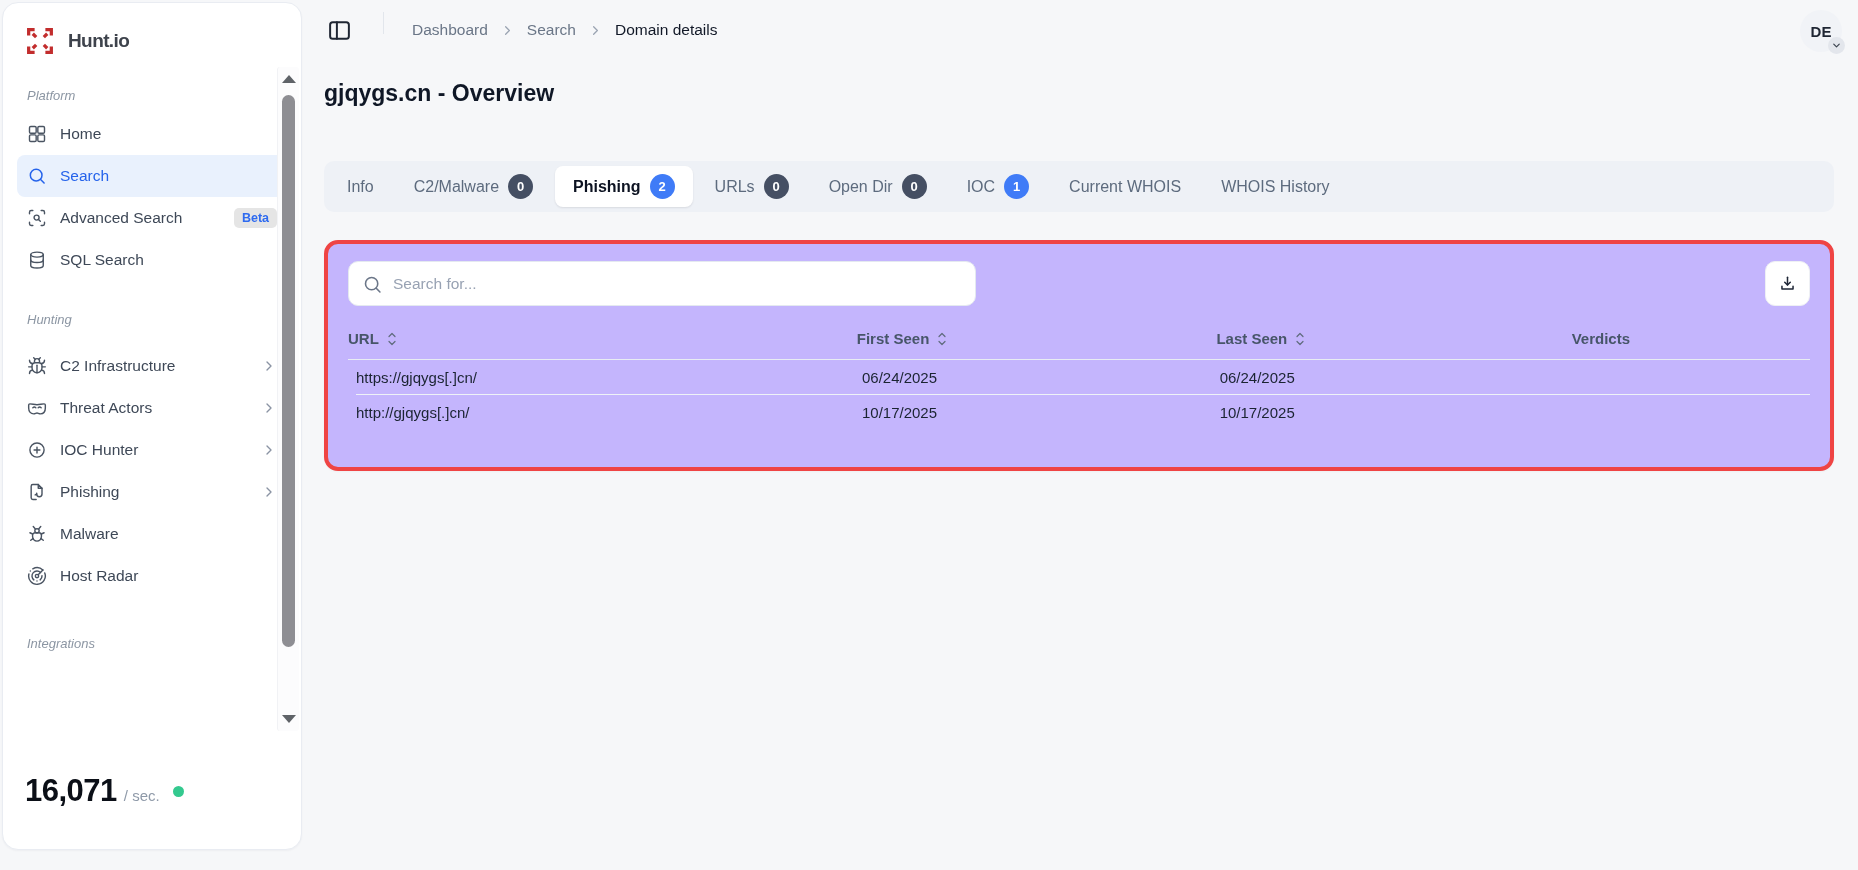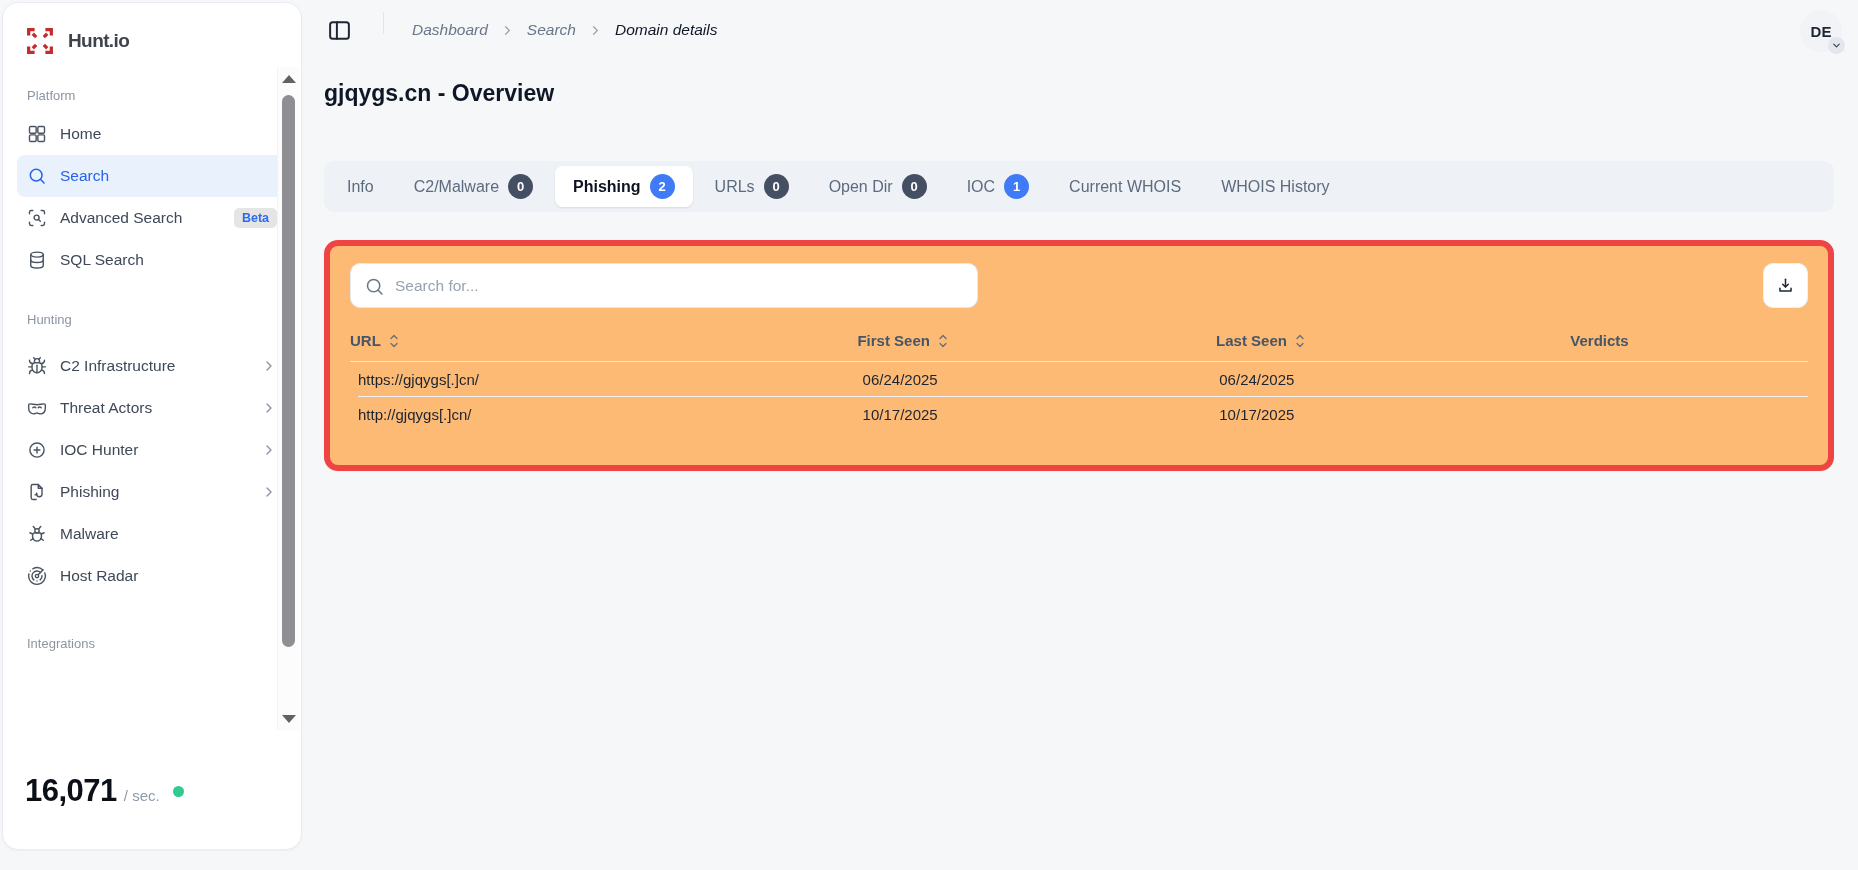--- a/index.html
+++ b/index.html
@@ -12,21 +12,21 @@
 
   
   .sidebar {
     position:absolute; left:2px; top:2px; width:300px; height:848px;
     background:#ffffff; border:1px solid #e9ecf2; border-radius:16px;
     box-shadow:0 1px 2px rgba(16,24,40,.04);
   }
   .sidebar-inner { padding:18px 14px 0; }
   .logo-row { display:flex; align-items:center; gap:11px; height:40px; margin:0 6px 26px; }
   .logo-text { font-size:19px; font-weight:700; color:#3e434c; letter-spacing:-.6px; }
-  .nav-label { font-size:13px; color:#8c96a3; height:18px; line-height:18px; margin:10px 10px 8px; }
+  .nav-label { font-size:13px; color:#8c96a3; height:18px; line-height:18px; margin:10px 10px 8px;font-style:italic; }
   .nav-label.mt1 { margin-top:30px; margin-bottom:16px; }
   .nav-label.mt2 { margin-top:38px; }
   .nav-item {
     display:flex; align-items:center; gap:13px; height:42px; padding:0 10px;
     border-radius:8px; color:#3e4857; font-size:15.5px; cursor:pointer;
   }
   .nav-item .ic { color:#4a5462; flex:0 0 auto; }
   .nav-item.active { background:#e9f1fd; color:#2563eb; }
   .nav-item.active .ic { color:#2563eb; }
   .nav-spacer { flex:1; }
@@ -50,21 +50,21 @@
     border-left:7px solid transparent; border-right:7px solid transparent;
   }
   .scroll-up   { top:8px;  border-bottom:8px solid #5f6368; cursor:pointer; }
   .scroll-down { bottom:8px; border-top:8px solid #5f6368; cursor:pointer; }
   .scroll-thumb {
     position:absolute; left:4px; top:28px; width:13px; height:552px;
     background:#8e8e93; border-radius:7px; cursor:grab;
   }
 
   
-  .topbar { position:absolute; left:324px; top:12px; height:36px; display:flex; gap:28px;font-style:italic; }
+  .topbar { position:absolute; left:324px; top:12px; height:36px; display:flex; gap:28px; }
   .panel-toggle { background:none; border:none; color:#1f2633; cursor:pointer; padding:3px; }
   .tb-sep { width:1px; height:22px; background:#e2e6ec; }
   .crumbs { display:flex; align-items:center; gap:12px; font-size:15.5px; }
   .crumb { color:#6a7687; cursor:pointer; }
   .crumb.current { color:#111827; cursor:default; }
   .crumb-chev { color:#9aa4b2; }
   .avatar {
     position:absolute; right:16px; top:10px; width:42px; height:42px; border-radius:50%;
     background:#f1f3f7; display:flex; align-items:center; justify-content:center;
     font-size:15px; font-weight:600; color:#1f2633; cursor:pointer;
@@ -91,21 +91,21 @@
     min-width:25px; height:25px; padding:0 7px; border-radius:999px;
     display:inline-flex; align-items:center; justify-content:center;
     font-size:13px; font-weight:700; color:#ffffff;
   }
   .tab-badge.dark { background:#454f63; }
   .tab-badge.blue { background:#3f7bf7; }
 
   
   .card {
     position:absolute; left:324px; top:240px; width:1510px; height:231px;
-    background:#fdba74; border:6px solid #ef4444; border-radius:14px;
+    background:#c4b5fd; border:4px solid #ef4444; border-radius:14px;
     box-shadow:0 1px 2px rgba(16,24,40,.03);
   }
   .toolbar { position:relative; padding:17px 20px 0; }
   .search-box {
     position:relative; width:628px; height:45px;
     border:1px solid #e4e9f0; border-radius:10px; background:#fff;
     display:flex; align-items:center; padding-left:44px;
   }
   .search-box .magnifier { position:absolute; left:13px; top:12px; color:#6b7688; }
   .search-input {

